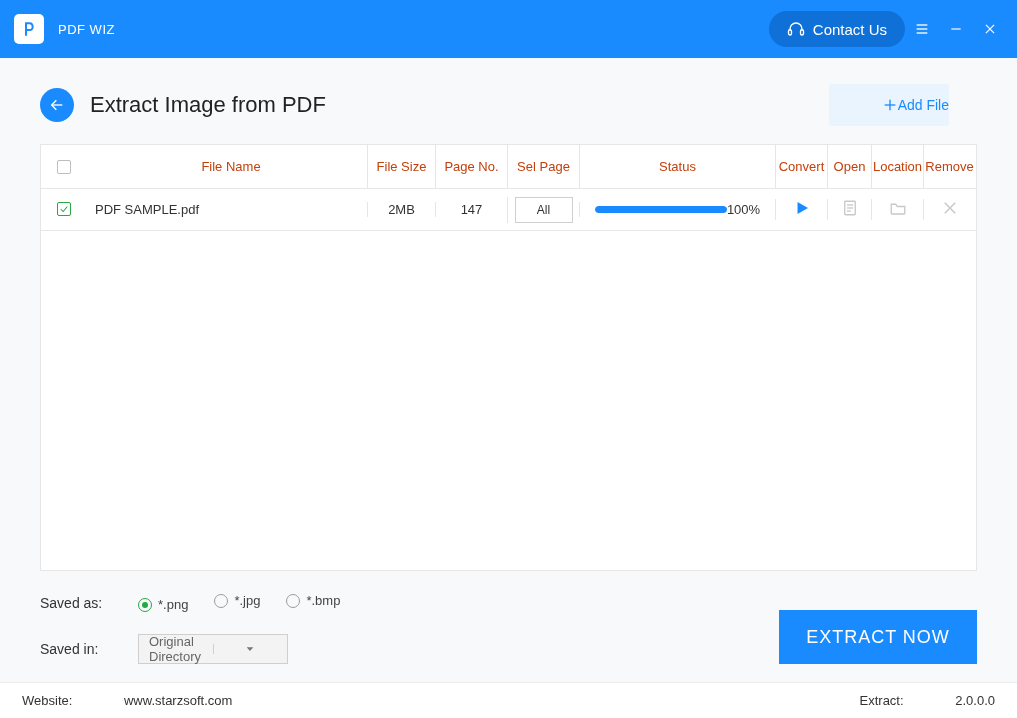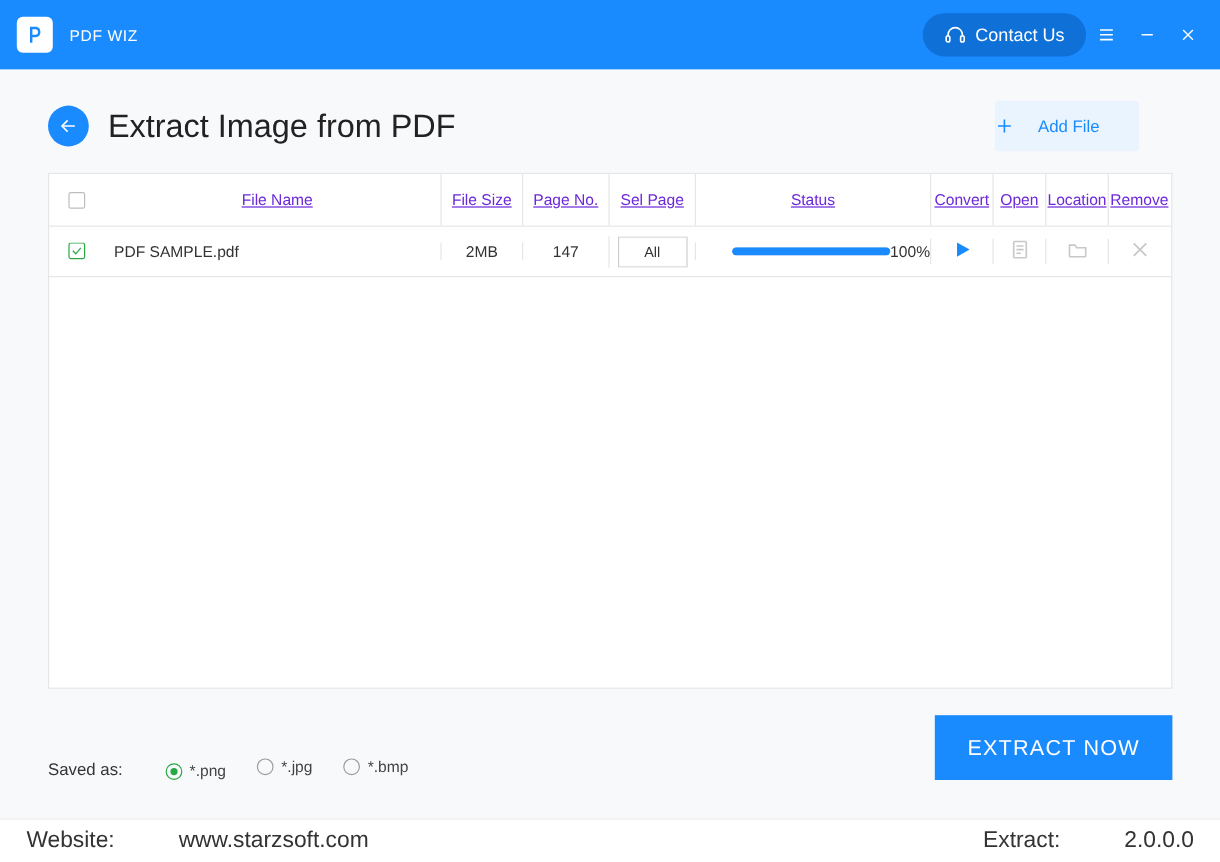--- a/index.html
+++ b/index.html
@@ -27,39 +27,39 @@
 
   
   .page-body { background: #f8f9fb; height: calc(718px - 58px - 36px); padding: 26px 40px 18px 40px; display: flex; flex-direction: column; }
 
   .page-head { display: flex; align-items: center; gap: 16px; margin-bottom: 18px; }
   .back-circle {
     width: 34px; height: 34px; border-radius: 50%; background: #1a8bff;
     display: flex; align-items: center; justify-content: center; cursor: pointer;
   }
   .back-circle svg { stroke: #fff; stroke-width: 2; fill: none; }
-  .page-title { font-size: 27px; font-weight: 500; color: #222; }
+  .page-title { font-size: 22px; font-weight: 500; color: #222; }
   .page-head .spacer { flex: 1; }
 
   .hdr-btn {
     height: 42px; min-width: 120px; border-radius: 3px;
-    display: flex; align-items: center; justify-content: flex-start; gap: 20px;
+    display: flex; align-items: center; justify-content: flex-end; gap: 0;
     font-size: 14px; cursor: pointer;
   }
   .add-file   { background: #e9f4ff; color: #1a8bff; }
   .delete-all { background: #fff; color: #b5b5b5; border: 1px solid #e7e7e7; }
   .hdr-btn svg { width: 16px; height: 16px; }
 
   
   .table-wrap {
     background: #fff; border: 1px solid #e6e6e6; height: 430px;
     display: flex; flex-direction: column; font-size: 13px; color: #333;
   }
   .thead, .trow { display: flex; align-items: center; border-bottom: 1px solid #e6e6e6; }
-  .thead { height: 44px; color: #6d28d9; text-decoration: underline; }
+  .thead { height: 44px; color: #c2410c; }
   .trow  { height: 42px; }
   .th, .td { text-align: center; overflow: hidden; white-space: nowrap; }
   .col-cb   { width: 46px; }
   .col-name { width: 280px; text-align: left; padding-left: 8px; }
   .col-size { width: 68px;  border-left: 1px solid #e6e6e6; }
   .col-page { width: 72px;  border-left: 1px solid #e6e6e6; }
   .col-sel  { width: 72px;  border-left: 1px solid #e6e6e6; }
   .col-stat { width: 196px; border-left: 1px solid #e6e6e6; }
   .col-conv { width: 52px;  border-left: 1px solid #e6e6e6; }
   .col-open { width: 44px;  border-left: 1px solid #e6e6e6; }
@@ -72,21 +72,21 @@
     width: 14px; height: 14px; border: 1px solid #bdbdbd; border-radius: 2px;
     display: inline-flex; align-items: center; justify-content: center; cursor: pointer;
   }
   .chk.checked { border-color: #28a745; }
   .chk.checked svg { stroke: #28a745; stroke-width: 2.5; fill: none; }
 
   .sel-btn {
     width: 58px; height: 26px; border: 1px solid #cfcfcf; background: #fff;
     font-size: 12px; cursor: pointer; display: inline-flex; align-items: center; justify-content: center;
   }
-  .status-cell { display: flex; align-items: center; justify-content: flex-end; }
+  .status-cell { display: flex; align-items: center; justify-content: center; }
   .prog-track  { width: 132px; height: 7px; background: #e6e6e6; border-radius: 4px; overflow: hidden; }
   .prog-fill   { height: 100%; background: #1a8bff; border-radius: 4px; }
 
   .row-icon { display: inline-flex; cursor: pointer; }
   .row-icon svg { width: 18px; height: 18px; }
 
   
   .opts { display: flex; align-items: flex-end; margin-top: 22px; }
   .opts-left { display: flex; flex-direction: column; gap: 22px; color: #444; font-size: 14px; }
   .opt-line { display: flex; align-items: center; gap: 20px; }
@@ -112,21 +112,21 @@
   .extract-btn {
     width: 198px; height: 54px; background: #1a8bff; color: #fff;
     font-size: 18px; letter-spacing: 1px; border: none; cursor: pointer;
     display: flex; align-items: center; justify-content: center;
   }
 
   
   .footer {
     height: 36px; border-top: 1px solid #ececec; background: #fff;
     display: flex; align-items: center; padding: 0 22px;
-    font-size: 19px; color: #333; gap: 24px;
+    font-size: 13px; color: #333; gap: 24px;
   }
   .footer .spacer { flex: 1; }
 </style>
 </head>
 <body>
 
 <div class="titlebar">
   <div class="logo-box">
     <svg viewBox="0 0 24 24">
         <path d="M6 2v20h3v-7h4c4 0 6-3 6-6.5S17 2 13 2H6zm3 3h4c2 0 3 1.5 3 3.5S15 12 13 12H9V5z"></path>
@@ -254,20 +254,31 @@
               <span class="rdot"></span>
               <span>*.png</span>
             </span><span class="radio" style="margin-right: 26px;">
               <span class="rdot"></span>
               <span>*.jpg</span>
             </span><span class="radio" style="">
               <span class="rdot"></span>
               <span>*.bmp</span>
             </span></span>
       </div>
+      <div class="opt-line">
+        <span class="label">Saved in:</span>
+        <div class="dir-select">
+          <span>Original Directory</span>
+          <span class="caret">
+            <svg width="10" height="10" viewBox="0 0 24 24" fill="#777">
+                <polygon points="4 8 20 8 12 17"></polygon>
+              </svg>
+          </span>
+        </div>
+      </div>
     </div>
     <div class="spacer"></div>
     <button class="extract-btn">EXTRACT NOW</button>
   </div>
 
 </div>
 
 <div class="footer">
   <span>Website:</span>&nbsp;
   <span>www.starzsoft.com</span>

